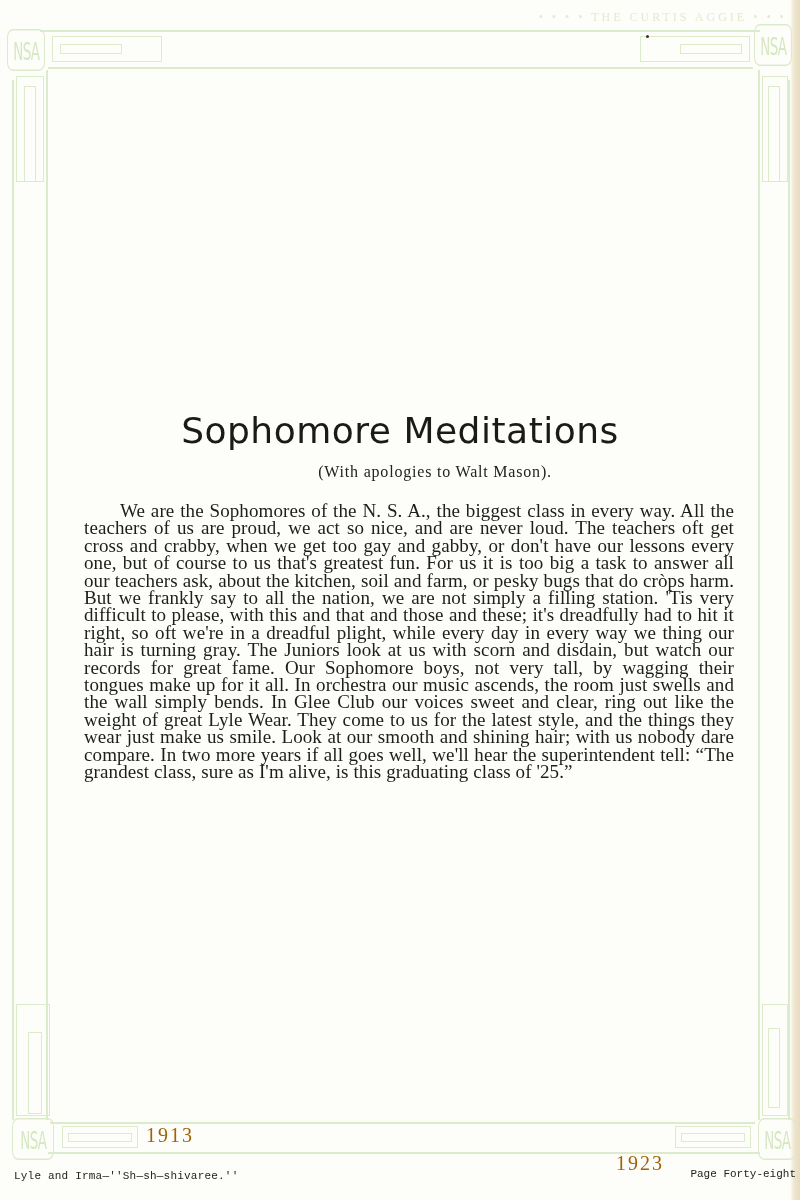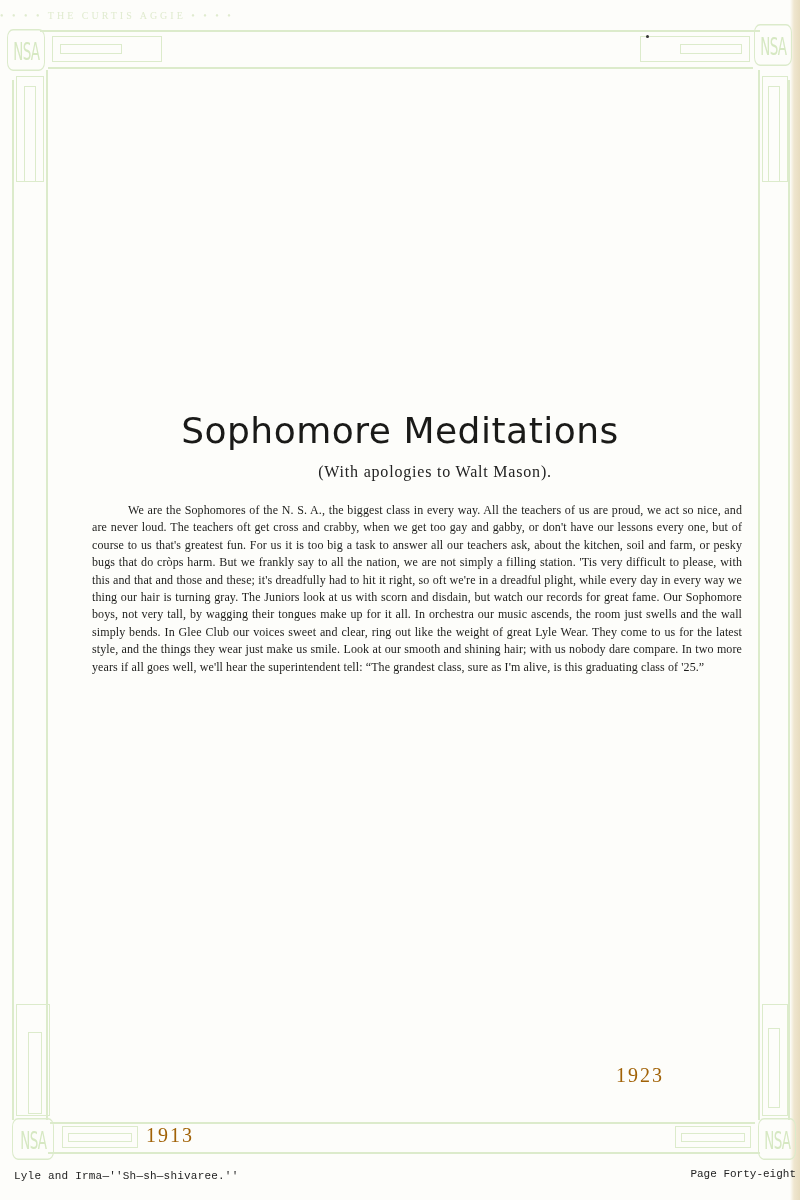--- a/index.html
+++ b/index.html
@@ -21,22 +21,22 @@
       right: 0;
       width: 10px;
       height: 1200px;
       background: linear-gradient(to right, #fdfdfa 0%, #efe6cf 40%, #e7dcbf 100%);
     }
     .running-head {
       position: absolute;
       top: 10px;
       left: 0;
       width: 800px;
-      text-align: left;
-      font-size: 10px;
+      text-align: right;
+      font-size: 12px;
       letter-spacing: 3px;
       color: #e0ebcf;
       font-family: "Liberation Serif", serif;
     }
     
     .line {
       position: absolute;
       background: #dcebcb;
     }
     .box {
@@ -93,23 +93,23 @@
       width: 800px;
       text-align: center;
       font-size: 16px;
       letter-spacing: 0.8px;
       color: #222;
       margin-left: 35px;
     }
     .body-text {
       position: absolute;
       top: 502px;
-      left: 92px;
+      left: 84px;
       width: 650px;
-      font-size: 12px;
+      font-size: 19px;
       line-height: 17.4px;
       text-align: justify;
       text-indent: 36px;
       color: #1d1d1b;
       letter-spacing: 0.1px;
     }
     .footer-left {
       position: absolute;
       top: 1170px;
       left: 14px;
@@ -151,21 +151,21 @@
   <div class="box" style="top:36px;left:640px;width:110px;height:26px;"></div>
   <div class="box" style="top:44px;left:680px;width:62px;height:10px;"></div>
 
   <div class="line" style="top:1122px;left:50px;width:705px;height:1.5px;"></div>
   <div class="line" style="top:1152px;left:48px;width:712px;height:1.5px;"></div>
   <div class="box" style="top:1126px;left:62px;width:76px;height:22px;"></div>
   <div class="box" style="top:1133px;left:68px;width:64px;height:9px;"></div>
   <div class="box" style="top:1126px;left:675px;width:76px;height:22px;"></div>
   <div class="box" style="top:1133px;left:681px;width:64px;height:9px;"></div>
   <div class="year" style="top:1124px;left:146px;">1913</div>
-  <div class="year" style="top:1064px;left:616px;text-align:right;">1923</div>
+  <div class="year" style="top:1152px;left:616px;text-align:right;">1923</div>
 
   <div class="line" style="top:80px;left:12px;width:1.5px;height:1040px;"></div>
   <div class="line" style="top:70px;left:46px;width:1.5px;height:1050px;"></div>
   <div class="box" style="top:76px;left:16px;width:28px;height:106px;"></div>
   <div class="box" style="top:86px;left:24px;width:12px;height:96px;"></div>
   <div class="box" style="top:1004px;left:16px;width:34px;height:112px;"></div>
   <div class="box" style="top:1032px;left:28px;width:14px;height:82px;"></div>
 
   <div class="line" style="top:80px;left:788px;width:1.5px;height:1040px;"></div>
   <div class="line" style="top:70px;left:758px;width:1.5px;height:1050px;"></div>

